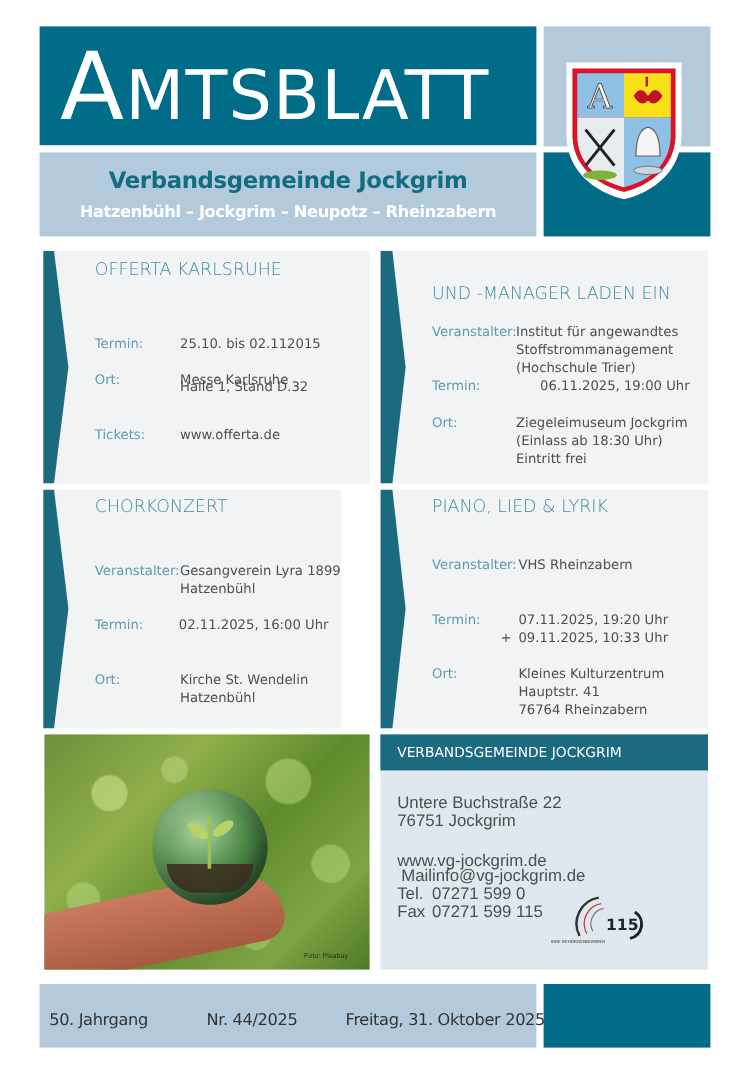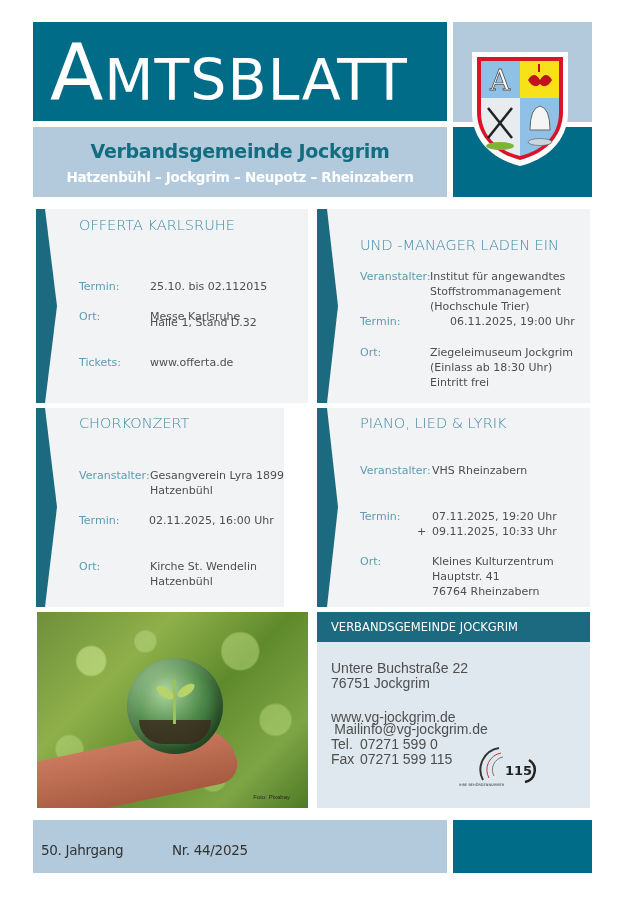--- a/index.html
+++ b/index.html
@@ -202,14 +202,15 @@
     <path d="M46 15 A13 13 0 0 0 37 34" fill="none" stroke="#777" stroke-width="1"></path>
     <text x="48" y="33" font-size="13" font-weight="bold" fill="#222" font-family="DejaVu Sans, sans-serif">115</text>
     <path d="M72 18 A12 12 0 0 1 68 40" fill="none" stroke="#222" stroke-width="2.5"></path>
     <text x="2" y="44" font-size="3.5" fill="#333" font-family="DejaVu Sans, sans-serif">IHRE BEHÖRDENNUMMER</text>
   </svg>
 </div>
 
 <div class="abs foot-light">
   <div class="foot-txt" style="left:8px;text-align:right;">50. Jahrgang</div>
   <div class="foot-txt" style="left:139px;">Nr. 44/2025</div>
+  <div class="foot-txt" style="left:255px;">Freitag, 31. Oktober 2025</div>
 </div>
 <div class="abs foot-teal"></div>
 
 </body></html>

